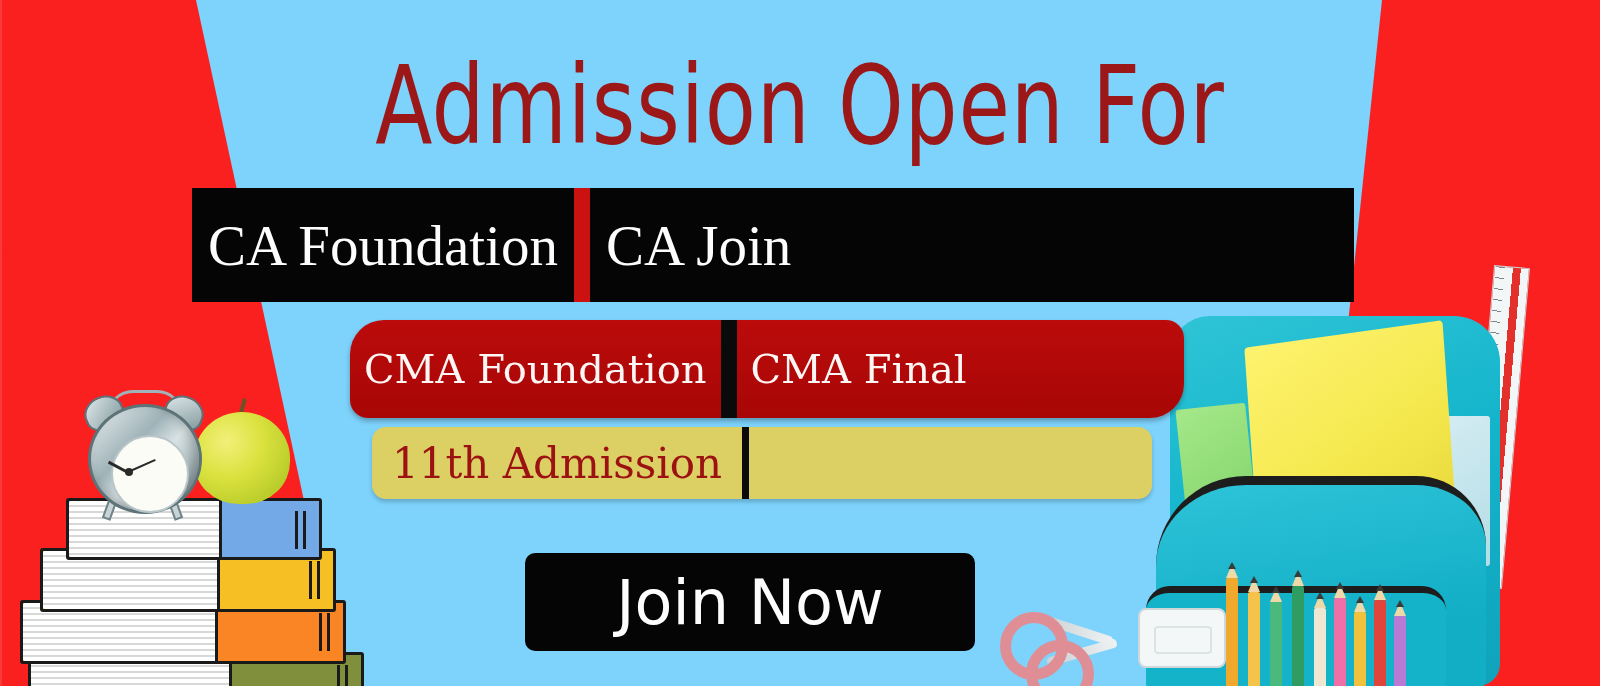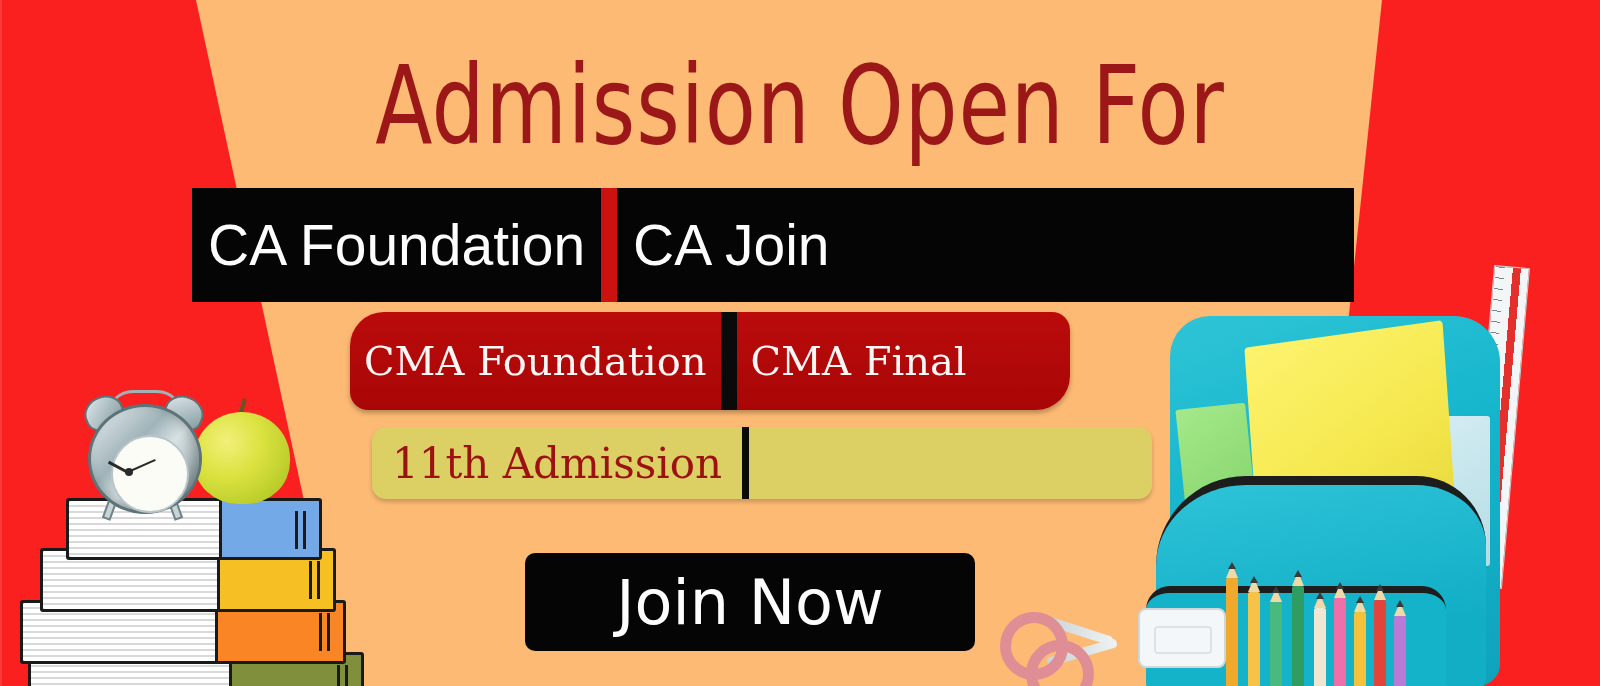--- a/index.html
+++ b/index.html
@@ -5,21 +5,21 @@
   html, body {
     margin: 0;
     padding: 0;
     background: #ffffff;
   }
   #banner {
     position: relative;
     width: 1600px;
     height: 686px;
     overflow: hidden;
-    background: #fdba74;
+    background: #7dd3fc;
     font-family: "Liberation Sans", sans-serif;
   }
 
   
   .wedge {
     position: absolute;
     top: 0;
     height: 686px;
     background: #fb2020;
   }
@@ -306,35 +306,35 @@
     width: 1162px;
     height: 114px;
     background: #050505;
   }
   .row-ca .cell {
     display: flex;
     align-items: center;
     justify-content: center;
     color: #fdfdfd;
     font-size: 57px;
-    font-family: Liberation Sans, sans-serif;
+    font-family: Liberation Serif, serif;
     padding: 0 16px;
     white-space: nowrap;
   }
   .row-ca .divider {
     width: 8px;
     background: #cc1111;
     flex: 0 0 8px;
   }
 
   
   .row-cma {
     left: 350px;
-    top: 312px;
-    width: 720px;
+    top: 320px;
+    width: 834px;
     height: 98px;
     background: linear-gradient(180deg, #bb0b0b 0%, #a80606 100%);
     border-radius: 34px 18px 34px 18px;
     box-shadow: 0 3px 5px rgba(0,0,0,0.28);
     overflow: hidden;
   }
   .row-cma .cell {
     display: flex;
     align-items: center;
     justify-content: center;

